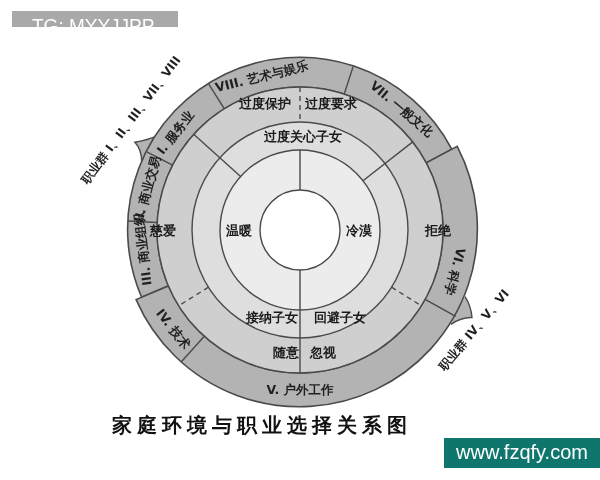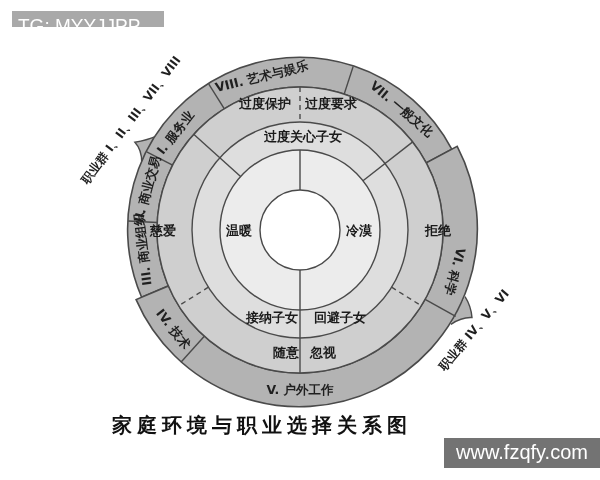--- a/index.html
+++ b/index.html
@@ -1,21 +1,21 @@
 <!DOCTYPE html>
 <html><head>
 <meta charset="utf-8">
 <style>
   html,body{margin:0;padding:0;background:#fff;}
   .canvas{position:relative;width:600px;height:480px;background:#ffffff;overflow:hidden;
           font-family:"DejaVu Sans",sans-serif;}
   .wm{position:absolute;color:#ffffff;background:#a5a5a5;line-height:29px;
       font-family:"Liberation Sans",sans-serif;}
-  .wm-tl{left:12px;top:11px;width:146px;height:16px;font-size:19px;padding-left:6px;background:#a9a9a9;}
-  .wm-br{left:444px;top:438px;width:156px;height:30px;font-size:20px;text-align:center;background:#737373;}
+  .wm-tl{left:12px;top:11px;width:146px;height:16px;font-size:19px;padding-left:20px;background:#a9a9a9;}
+  .wm-br{left:444px;top:438px;width:156px;height:30px;font-size:20px;text-align:center;background:#0f766e;}
   .caption{position:absolute;left:0;top:412px;width:524px;text-align:center;
            font-family:"DejaVu Serif",serif;font-weight:700;font-size:20px;
            letter-spacing:5px;color:#111;}
   svg{position:absolute;left:0;top:0;}
   .band{fill:#b3b3b3;stroke:#4a4a4a;stroke-width:1.6;}
   .brace{fill:#b3b3b3;stroke:#4a4a4a;stroke-width:1.4;}
   .ringC{fill:#cfcfcf;stroke:#4a4a4a;stroke-width:1.4;}
   .ringB{fill:#dedede;stroke:#4a4a4a;stroke-width:1.4;}
   .ringA{fill:#ececec;stroke:#4a4a4a;stroke-width:1.4;}
   .core{fill:#ffffff;stroke:#4a4a4a;stroke-width:1.4;}

